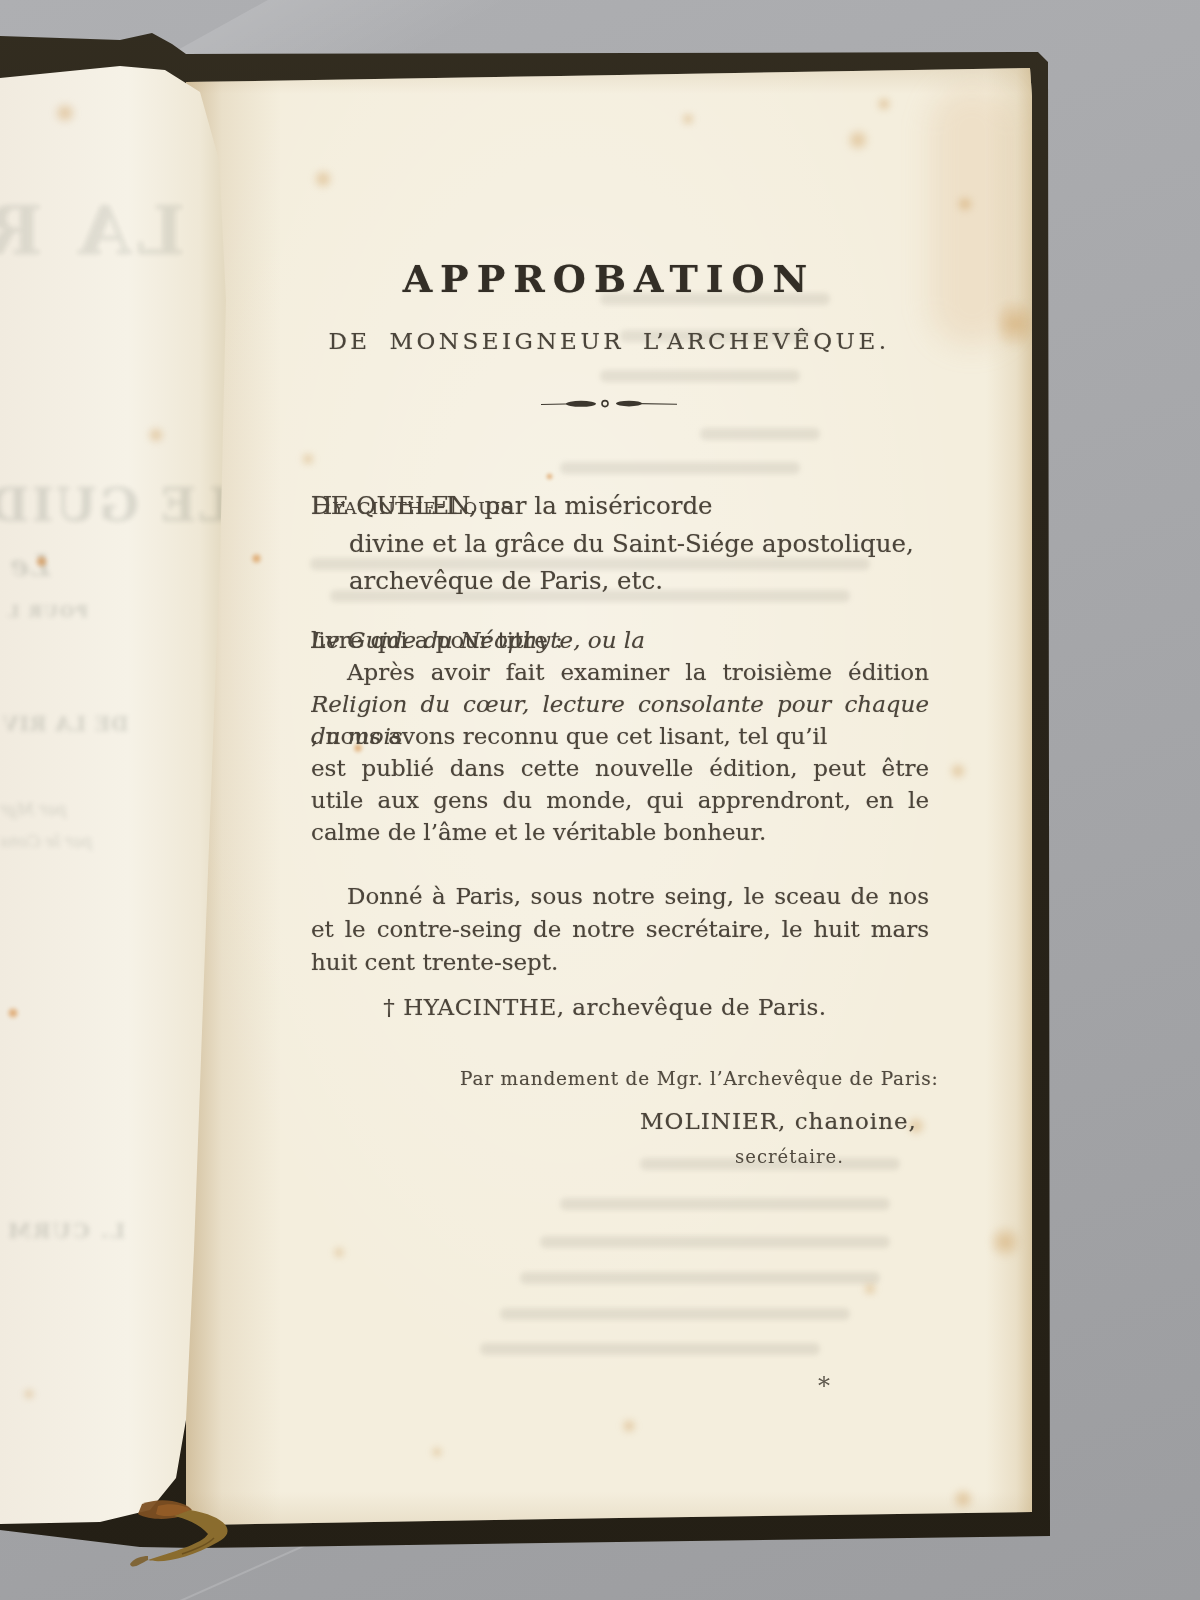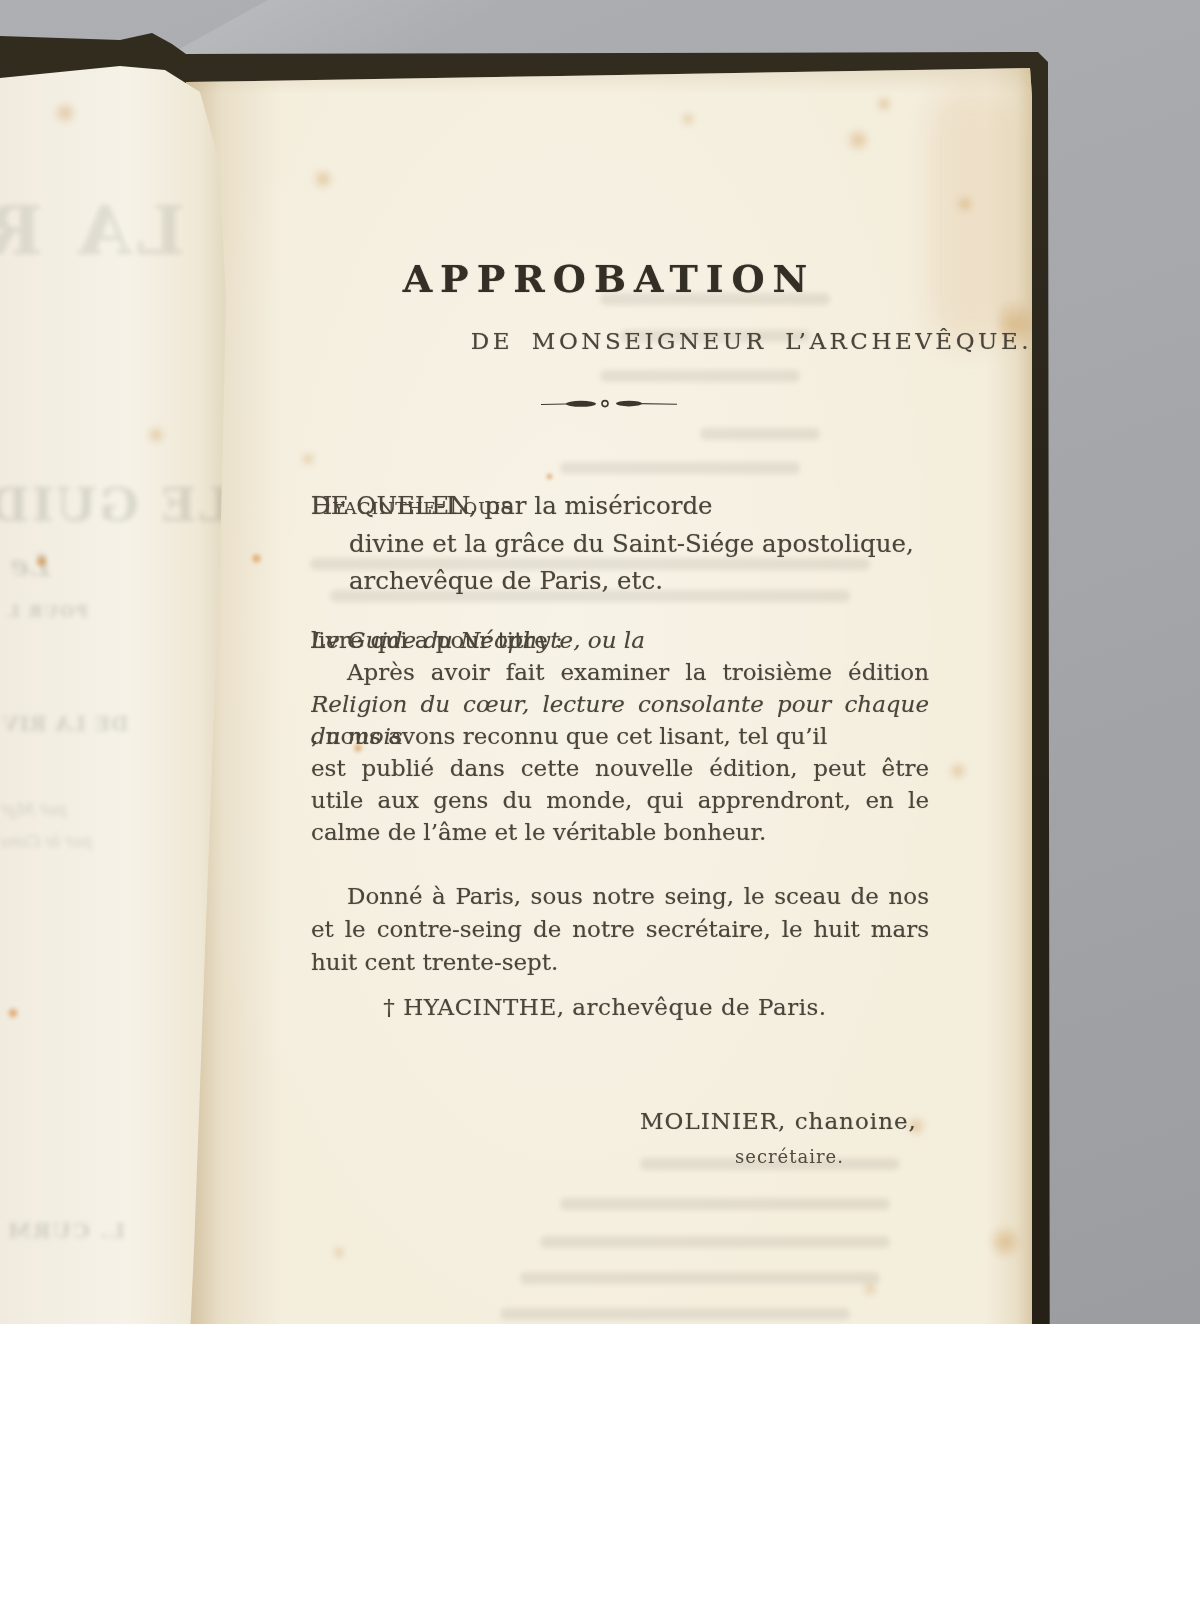--- a/index.html
+++ b/index.html
@@ -1,17 +1,17 @@
 <!DOCTYPE html>
 <html><head>
 <meta charset="utf-8">
 <style>
   html,body{margin:0;padding:0;}
   #root{
-    position:relative;width:1200px;height:1324px;overflow:hidden;
+    position:relative;width:1200px;height:1600px;overflow:hidden;
     background:linear-gradient(160deg,#aeafb2 0%,#a7a8ab 40%,#9c9da0 100%);
     font-family:"DejaVu Serif","Liberation Serif",serif;
   }
   .abs{position:absolute;}
   
   .crease{left:150px;top:-70px;width:540px;height:200px;transform:rotate(-29deg);
     background:linear-gradient(to bottom,rgba(255,255,255,0.13),rgba(255,255,255,0) 60%);}
   .scratch1{left:240px;top:1478px;width:640px;height:2px;transform:rotate(-10deg);
     background:rgba(255,255,255,0.20);filter:blur(0.6px);}
   .scratch2{left:150px;top:1560px;width:240px;height:2px;transform:rotate(-24deg);
@@ -31,21 +31,21 @@
       linear-gradient(0deg,rgba(205,185,150,0.30) 0px,rgba(205,185,150,0) 34px),
       #f4eedd;
     clip-path:polygon(0px 16px,374px 10px,844px 2px,846px 30px,846px 1446px,434px 1452px,12px 1459px,0px 1444px);
     color:#4b443a;}
   .page *{position:absolute;}
   .tanwash{left:744px;top:20px;width:84px;height:260px;background:rgba(214,170,120,0.20);
     border-radius:40px;filter:blur(14px);}
   
   .title{left:0;top:166px;width:846px;text-align:center;font-size:38px;line-height:44px;
     font-weight:700;letter-spacing:8px;color:#332e26;text-shadow:0 0 1px rgba(51,46,38,0.55);}
-  .subtitle{left:0;top:261px;width:846px;text-align:right;font-size:23px;line-height:28px;
+  .subtitle{left:0;top:261px;width:846px;text-align:center;font-size:23px;line-height:28px;
     letter-spacing:3.5px;word-spacing:8px;color:#4a443a;text-shadow:0 0 1px rgba(74,68,58,0.4);}
   .divider{left:353px;top:330px;width:140px;height:16px;}
   .col{left:109px;width:634px;text-shadow:0 0 1px rgba(75,68,58,0.40);}
   .p1{top:421px;font-size:24.5px;}
   .p2{top:558px;font-size:23px;}
   .p3{top:814px;font-size:23px;}
   .jl{position:relative;display:block;text-align:justify;text-align-last:justify;overflow:hidden;margin-left:16px;}
   .p1 .jl{height:37.5px;line-height:37.5px;}
   .p2 .jl{height:32px;line-height:32px;}
   .p3 .jl{height:33px;line-height:33px;}
@@ -182,20 +182,21 @@
         </div>
       <div class="jl">
           <span class="st-n">et le contre-seing de notre secrétaire, le huit mars mil</span>
         </div>
       <div class="jl last">
           <span class="st-n">huit cent trente-sept.</span>
         </div>
     </section>
 
     <div class="signature">† HYACINTHE, archevêque de Paris.</div>
+    <div class="mandement">Par mandement de Mgr. l’Archevêque de Paris:</div>
     <div class="molinier">MOLINIER, chanoine,</div>
     <div class="secretaire">secrétaire.</div>
     <div class="pmark">*</div>
   </div>
 
   <div class="abs leaf">
     <span class="gf" style="left:-20px;top:128px;font-size:68px;letter-spacing:6px;opacity:0.13;">LA R</span>
     <span class="gf" style="left:-14px;top:416px;font-size:46px;letter-spacing:3px;opacity:0.16;">LE GUID</span>
     <span class="gf" style="left:10px;top:486px;font-size:30px;font-style:italic;opacity:0.18;">Le</span>
     <span class="gf" style="left:6px;top:540px;font-size:16px;letter-spacing:2px;opacity:0.22;">POUR L</span>

